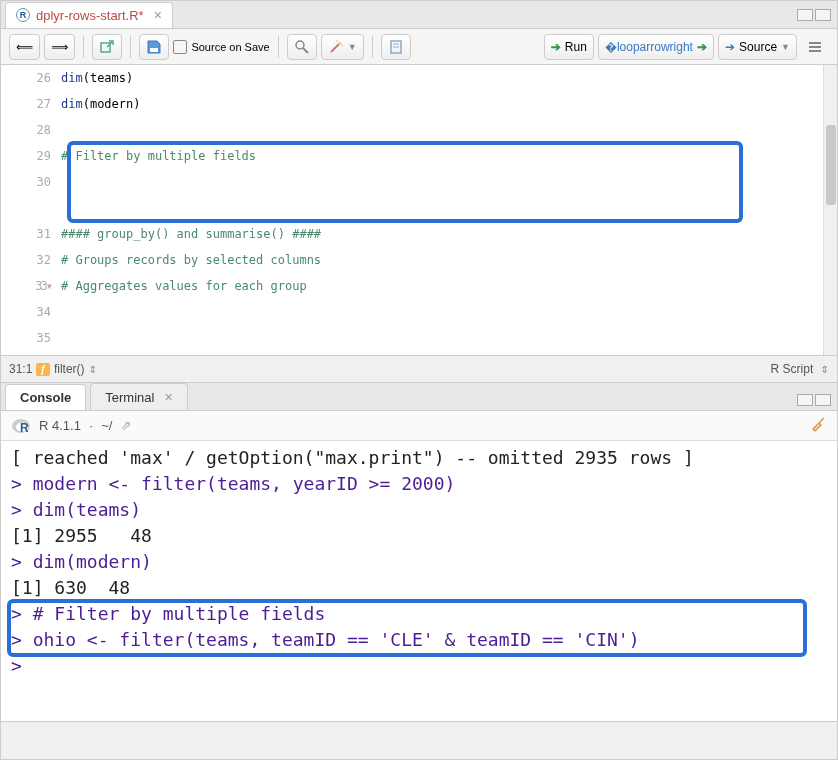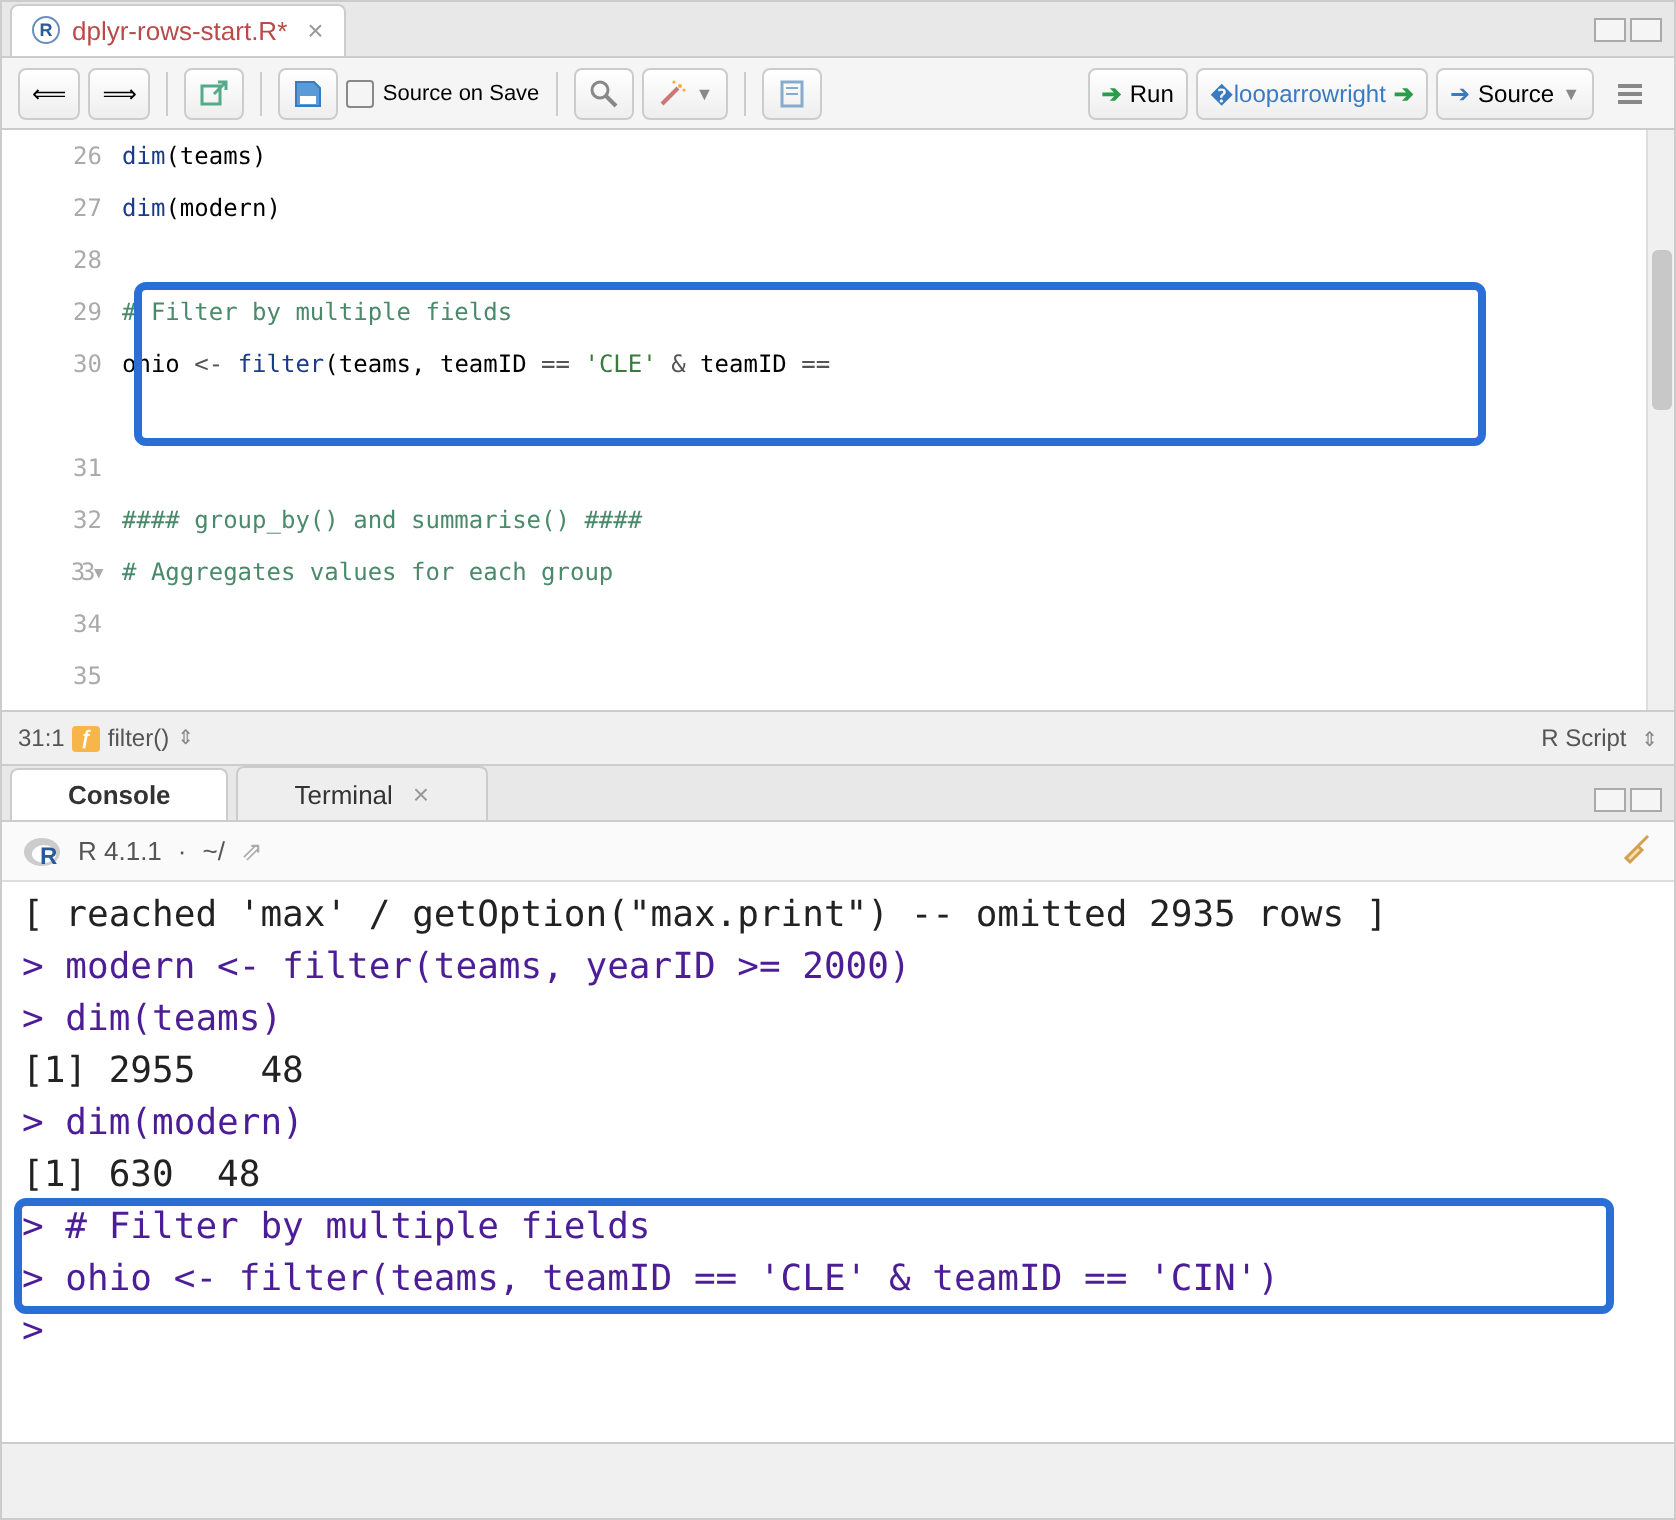--- a/index.html
+++ b/index.html
@@ -121,21 +121,21 @@
   margin: 0 4px;
 }
 .console-tabs {
   display: flex;
   background: #e8e8e8;
   border-bottom: 1px solid #ccc;
   height: 28px;
   align-items: flex-end;
 }
 .ctab {
-  padding: 5px 28px;
+  padding: 5px 14px;
   font-size: 13px;
   color: #333;
   border: 1px solid #ccc;
   border-bottom: none;
   background: #eee;
   border-radius: 4px 4px 0 0;
   margin-left: 4px;
   display: flex; align-items: center; gap: 6px;
 }
 .ctab.active { background: #fff; font-weight: 600; }
@@ -272,24 +272,24 @@
         <div>32</div>
         <div style="letter-spacing: -2px;">33▾</div>
         <div>34</div>
         <div>35</div>
       </div>
     <div class="code" id="code">
       <div class="code-line"><span class="kw">dim</span><span>(teams)</span></div>
         <div class="code-line"><span class="kw">dim</span><span>(modern)</span></div>
         <div class="code-line"></div>
         <div class="code-line"><span class="comment"># Filter by multiple fields</span></div>
-        <div class="code-line"><span>ohio </span><span class="op">&lt;-</span><span> </span><span class="kw">filter</span><span>(teams, teamID </span><span class="op">==</span><span> </span><span class="str">'CLE'</span><span> </span><span class="op">&amp;</span><span> teamID </span><span class="op">==</span><span> </span></div>
         <div class="code-line"></div>
         <div class="code-line"></div>
         <div class="code-line"><span class="comment">#### group_by() and summarise() ####</span></div>
+        <div class="code-line"><span class="comment"># Groups records by selected columns</span></div>
         <div class="code-line"><span class="comment"># Aggregates values for each group</span></div>
         <div class="scrollbar">
         <div class="scrollthumb" style="top:60px;height:80px;"></div>
       </div>
     </div>
     <div class="highlight-box" style="left:66px; top:76px; width:676px; height:82px;"></div>
   </div>
 
   <div class="statusbar">
     <span>31:1</span>

